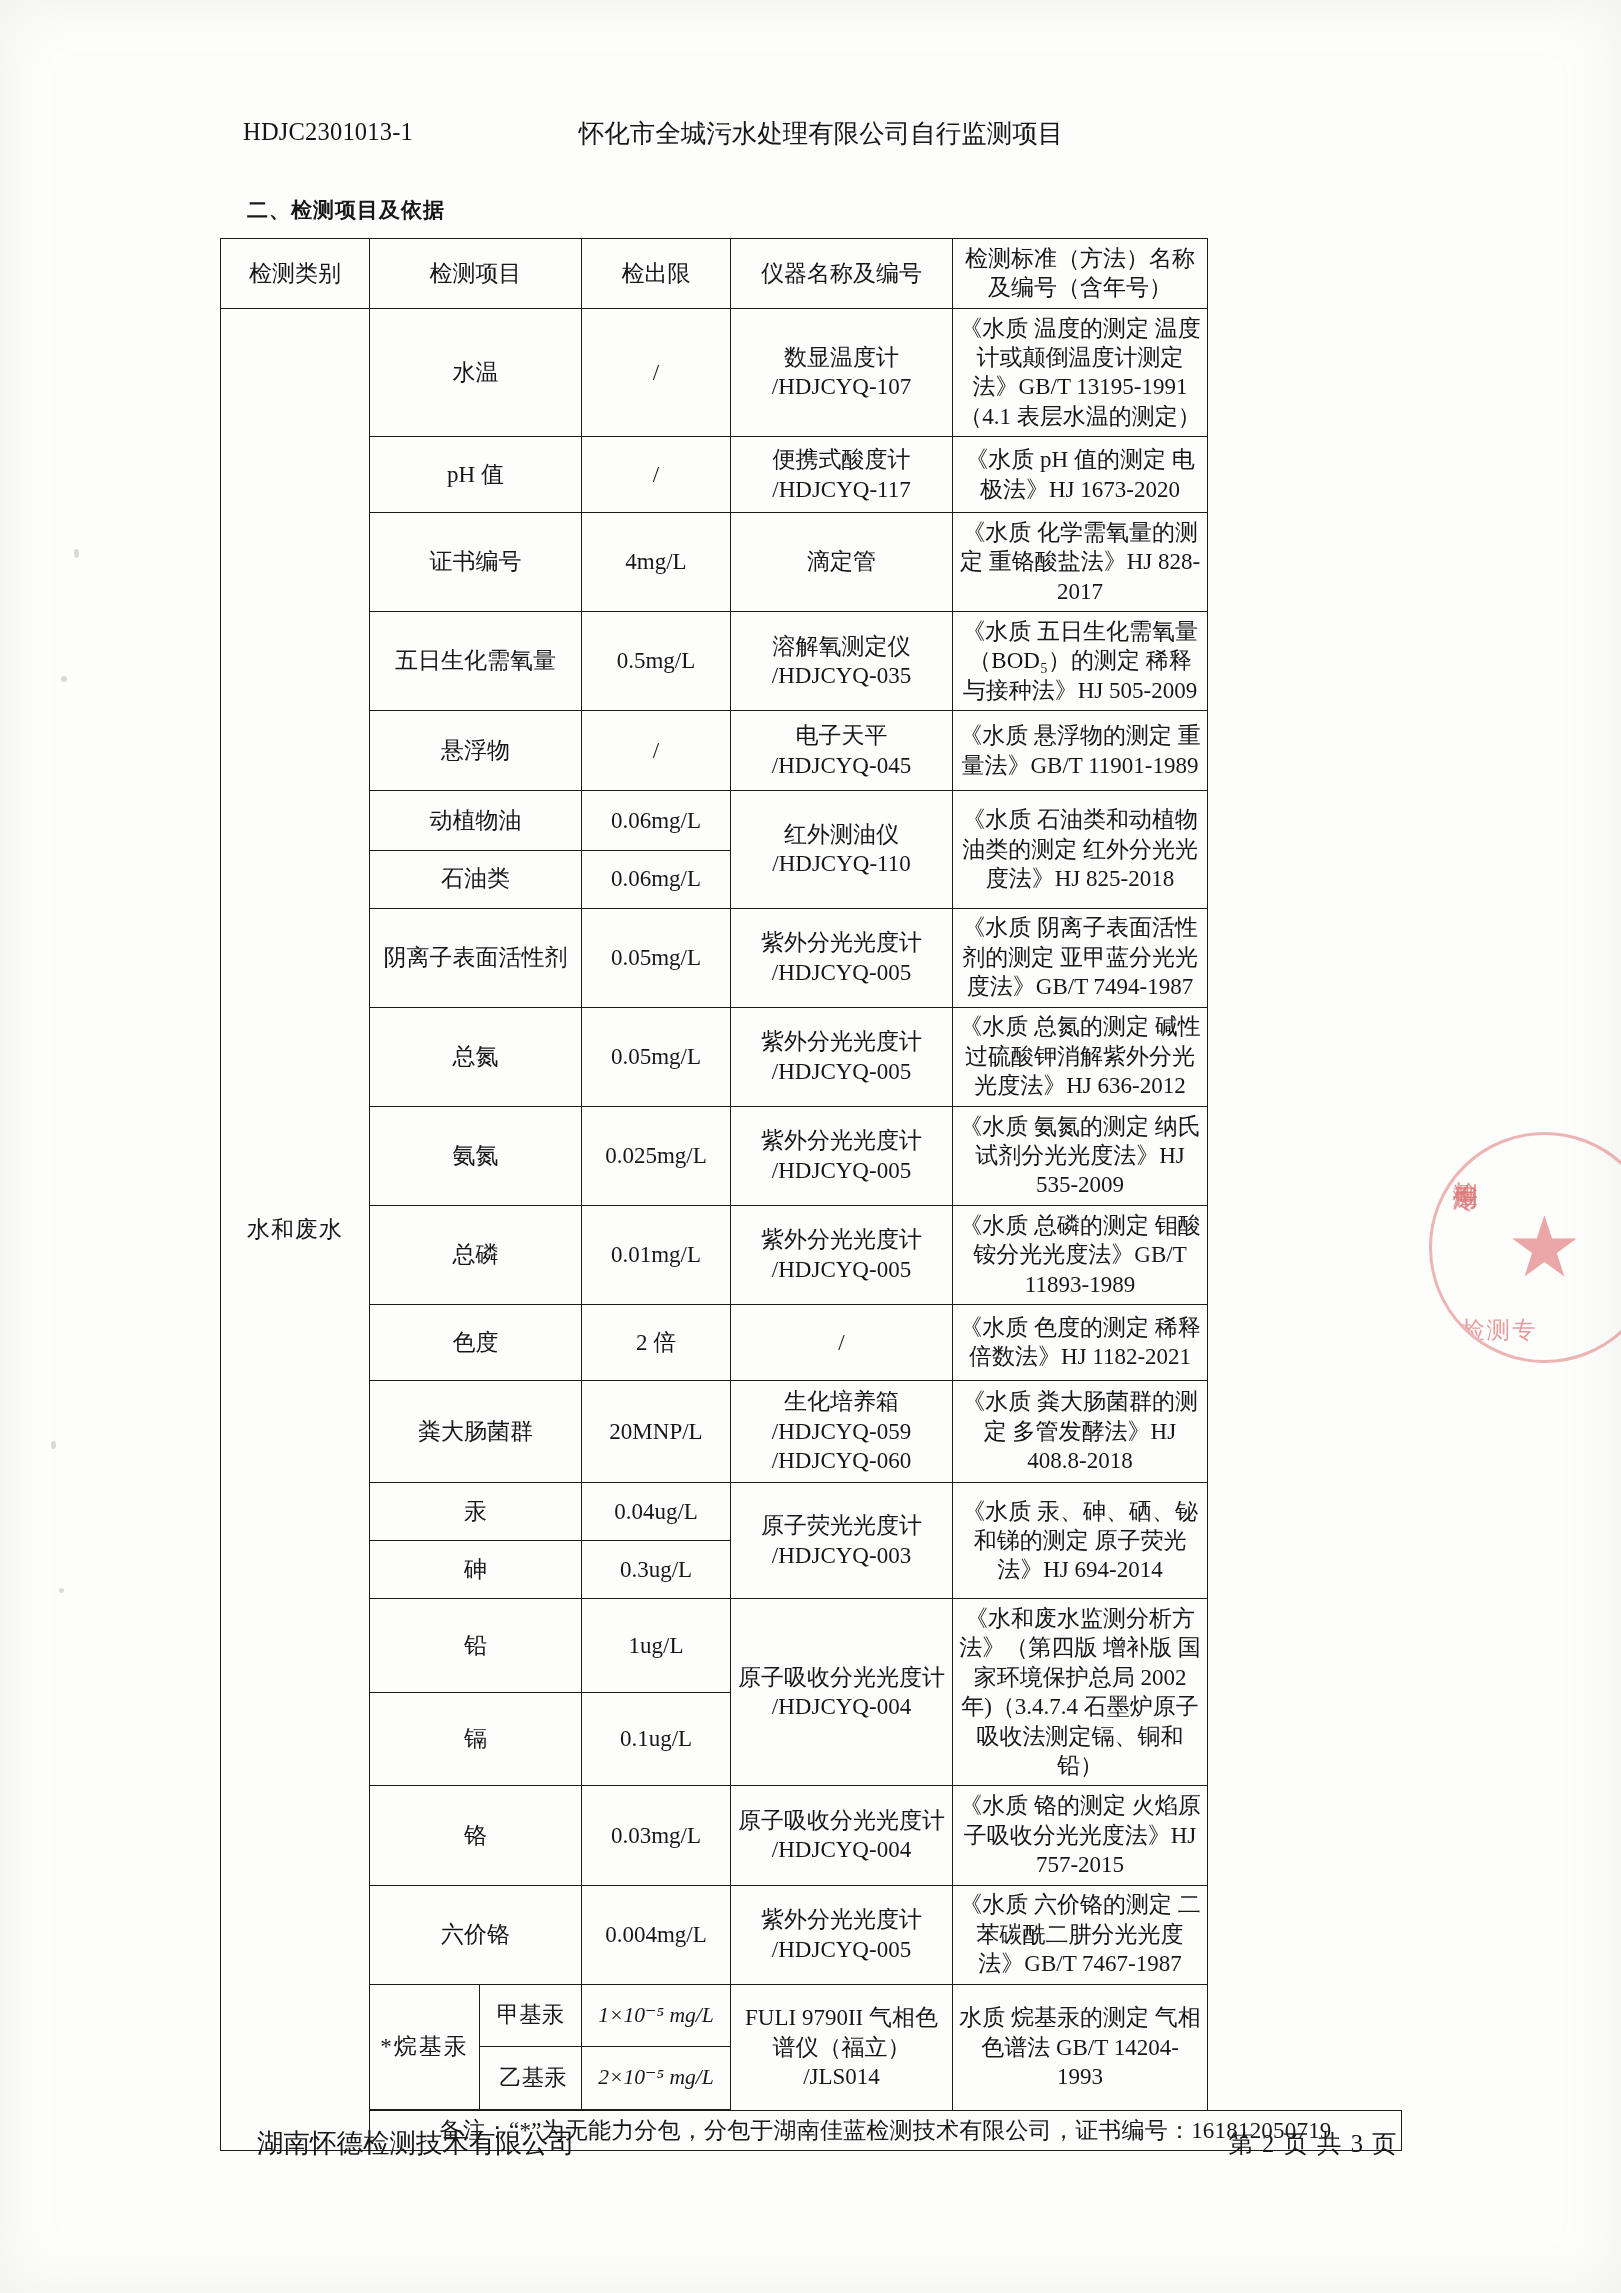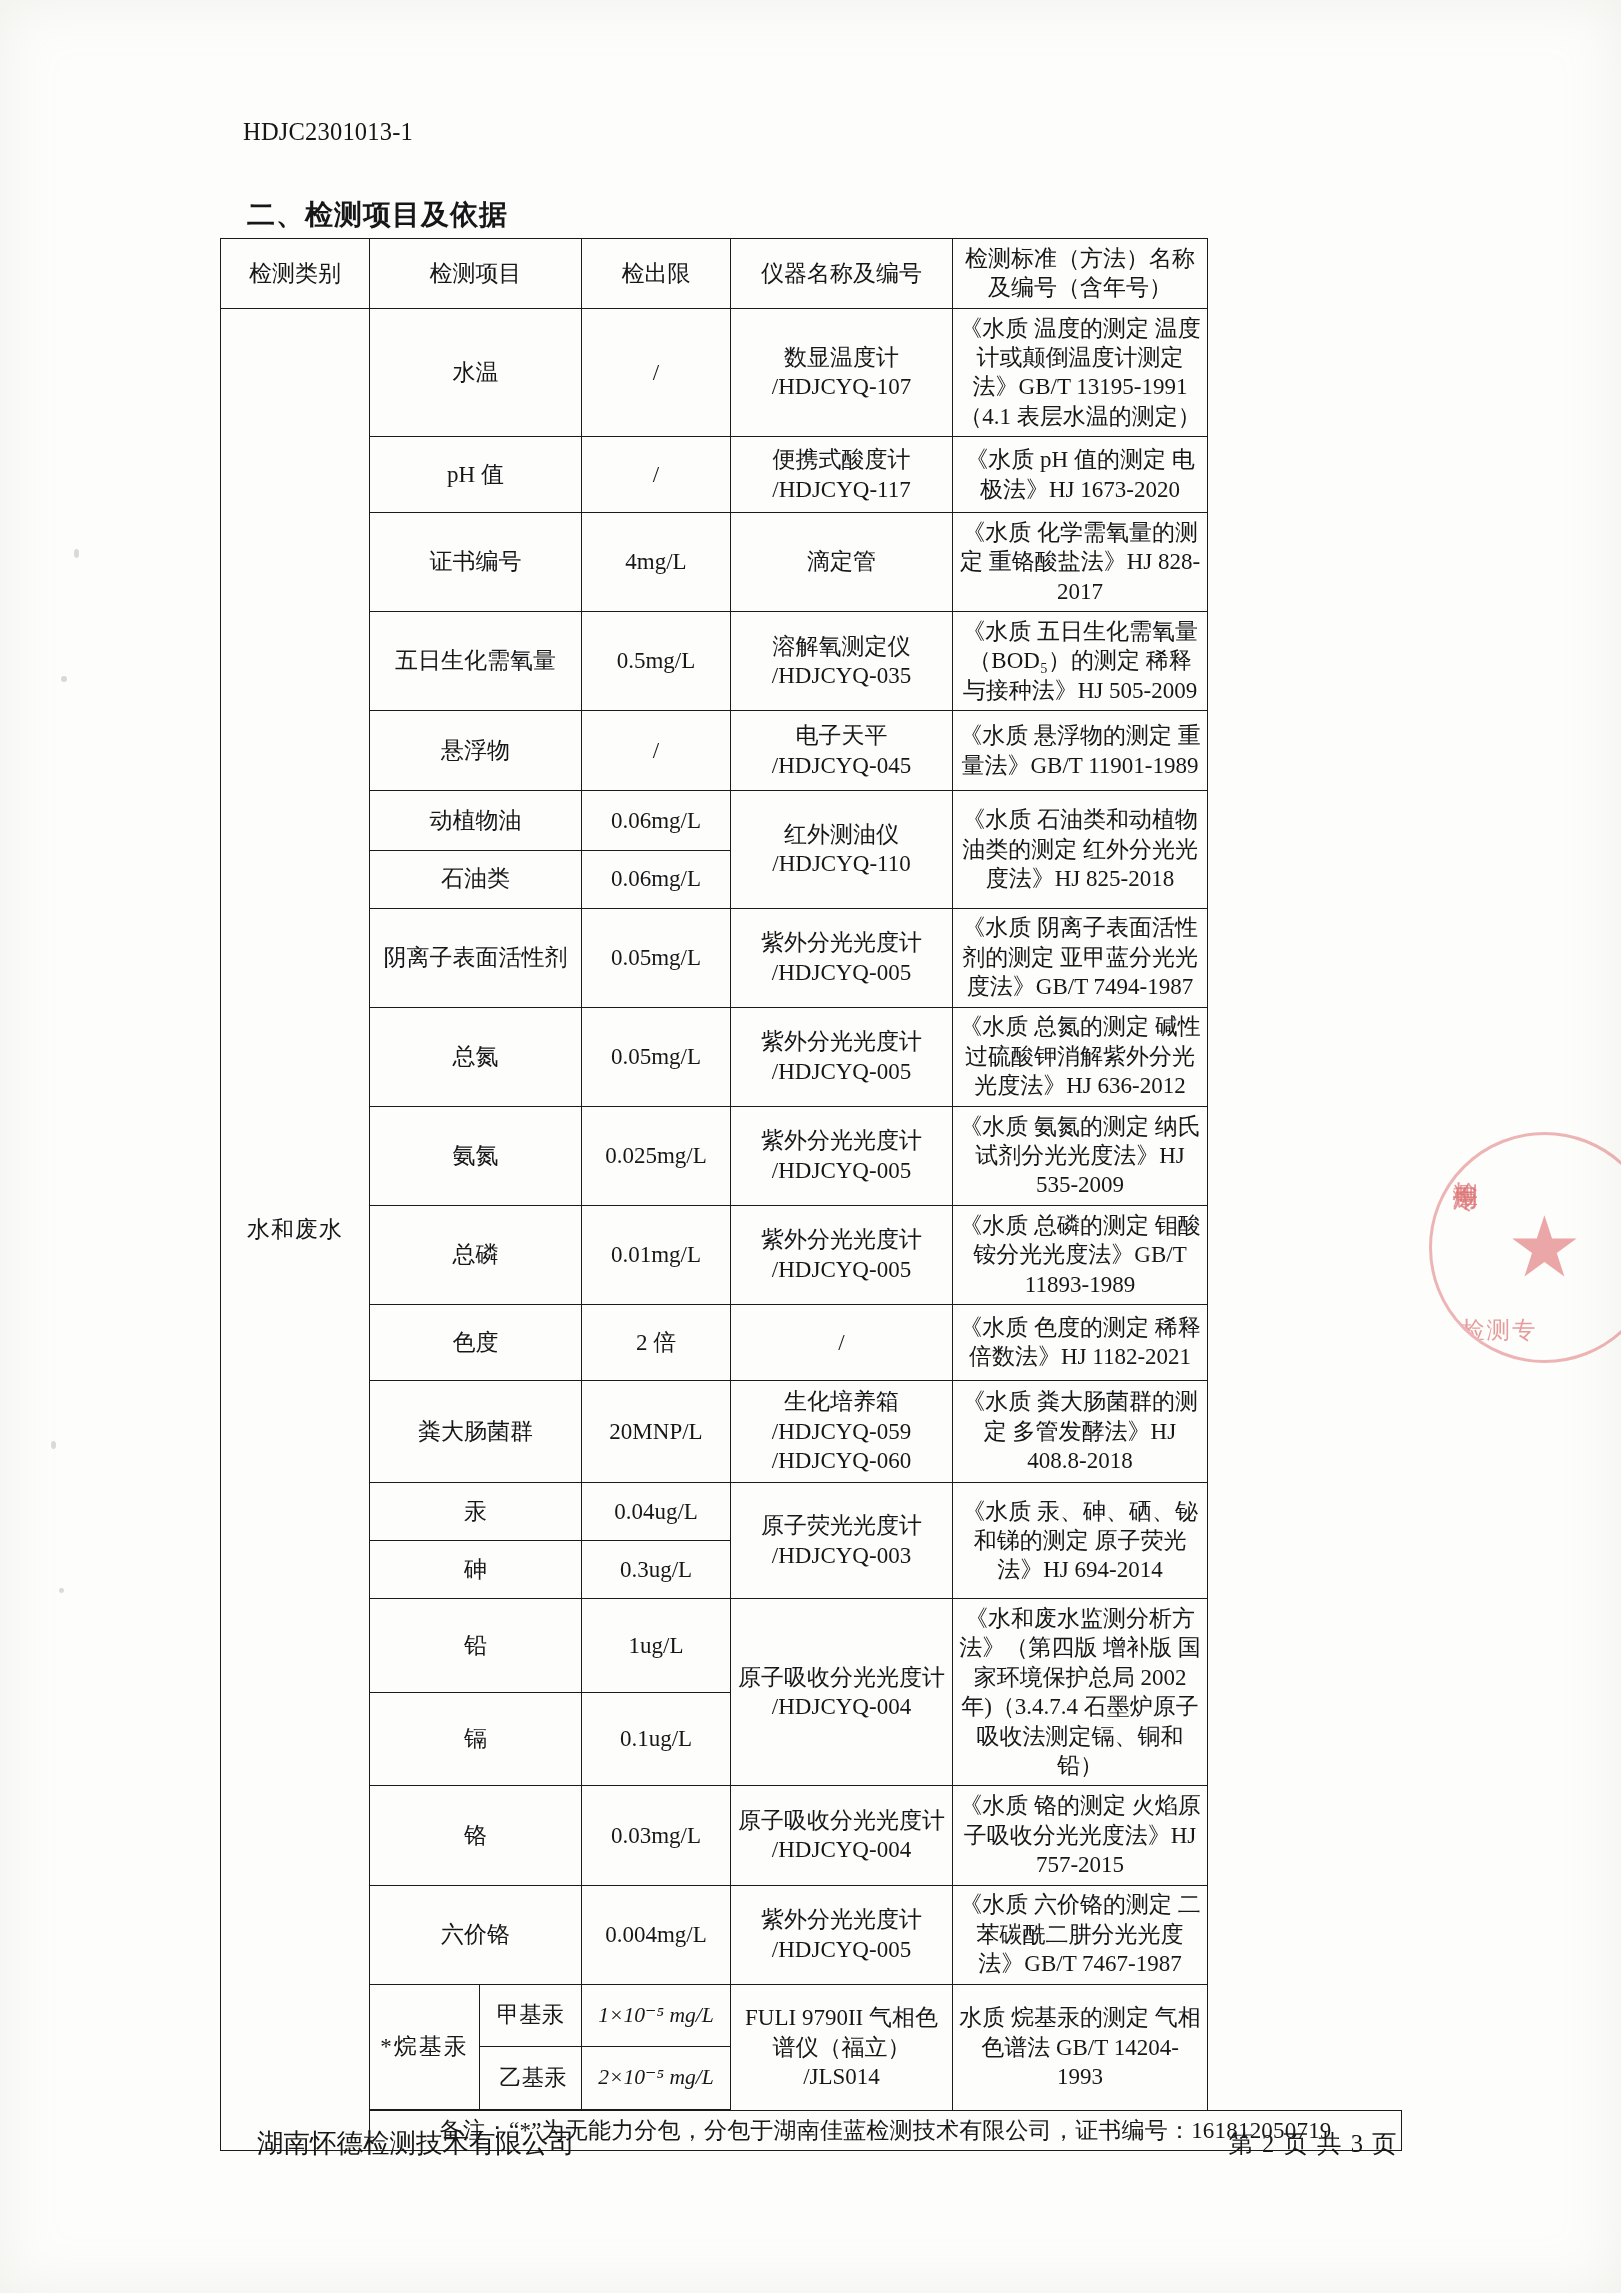--- a/index.html
+++ b/index.html
@@ -49,21 +49,21 @@
     left: 821px;
     top: -2px;
     transform: translateX(-50%);
     font-size: 25.5px;
     white-space: nowrap;
   }
   .section-title {
     position: absolute;
     left: 247px;
     top: 196px;
-    font-size: 28px;
+    font-size: 21px;
     font-weight: bold;
     letter-spacing: 1px;
   }
   table.main {
     position: absolute;
     left: 220px;
     top: 238px;
     width: 1182px;
     border-collapse: collapse;
     table-layout: fixed;
@@ -162,20 +162,21 @@
 
 <div class="page">
 
   <div class="speck" style="left:74px; top:549px; width:4.9px; height:8.8px;"></div>
   <div class="speck" style="left:61px; top:676px; width:5.9px; height:5.9px;"></div>
   <div class="speck" style="left:51px; top:1441px; width:4.9px; height:7.8px;"></div>
   <div class="speck" style="left:59px; top:1588px; width:4.9px; height:4.9px;"></div>
 
   <div class="header">
     <div class="doc-code">HDJC2301013-1</div>
+    <div class="doc-title">怀化市全城污水处理有限公司自行监测项目</div>
   </div>
 
   <div class="section-title">二、检测项目及依据</div>
 
   <table class="main">
     <colgroup>
       <col style="width:149px">
       <col style="width:212px">
       <col style="width:149px">
       <col style="width:222px">

